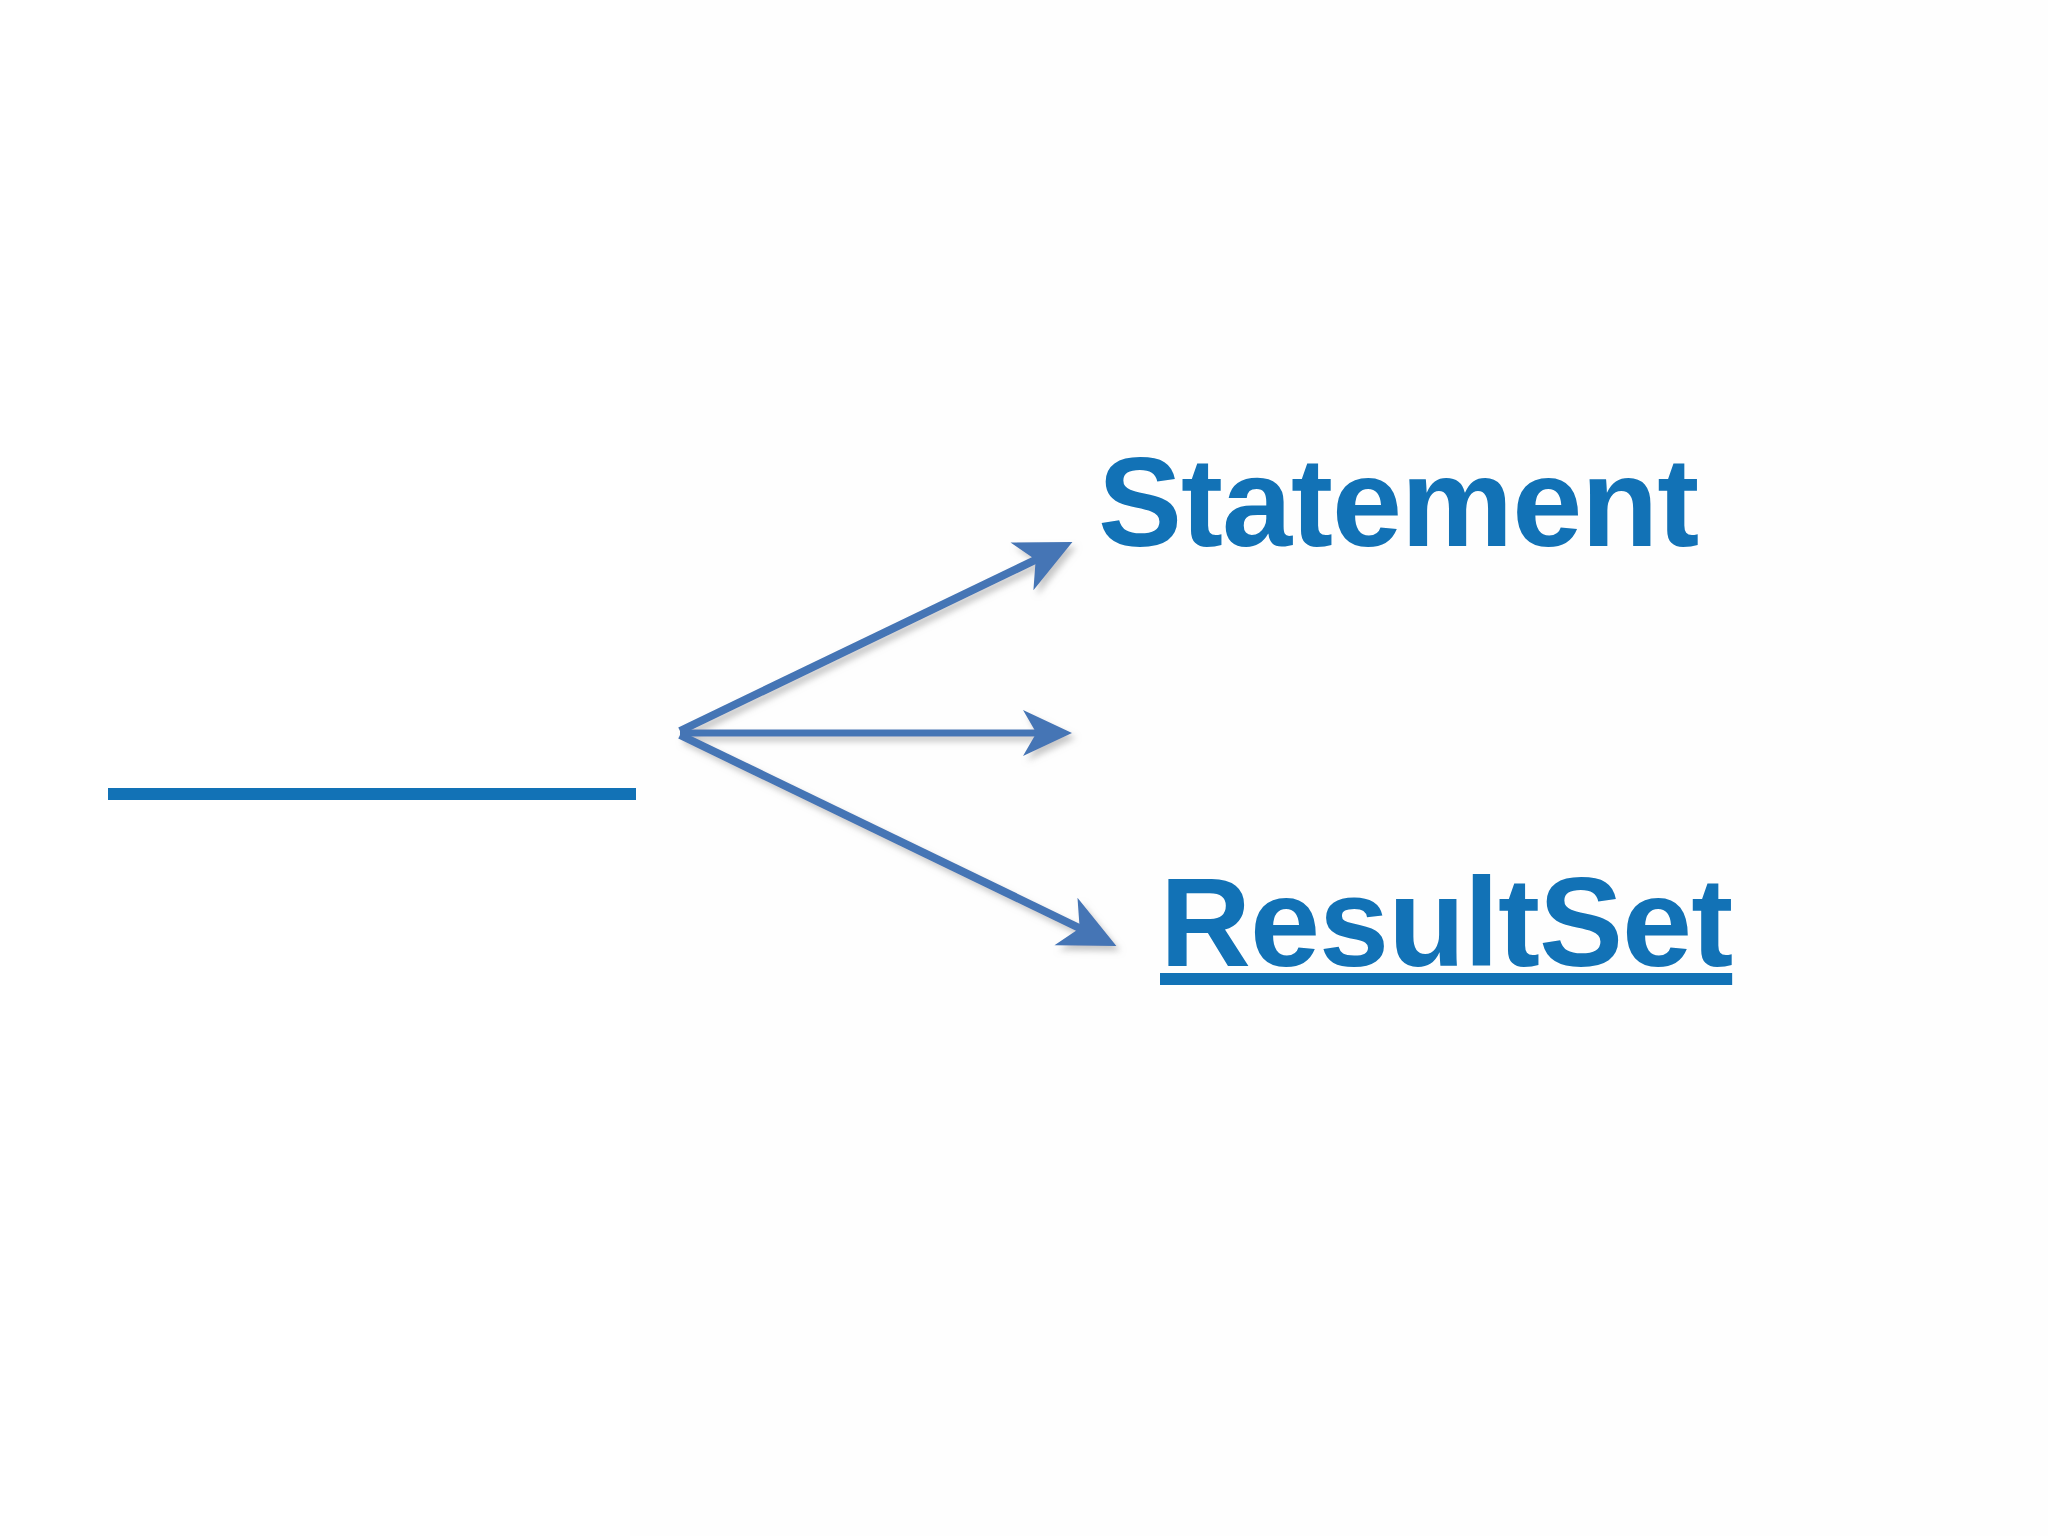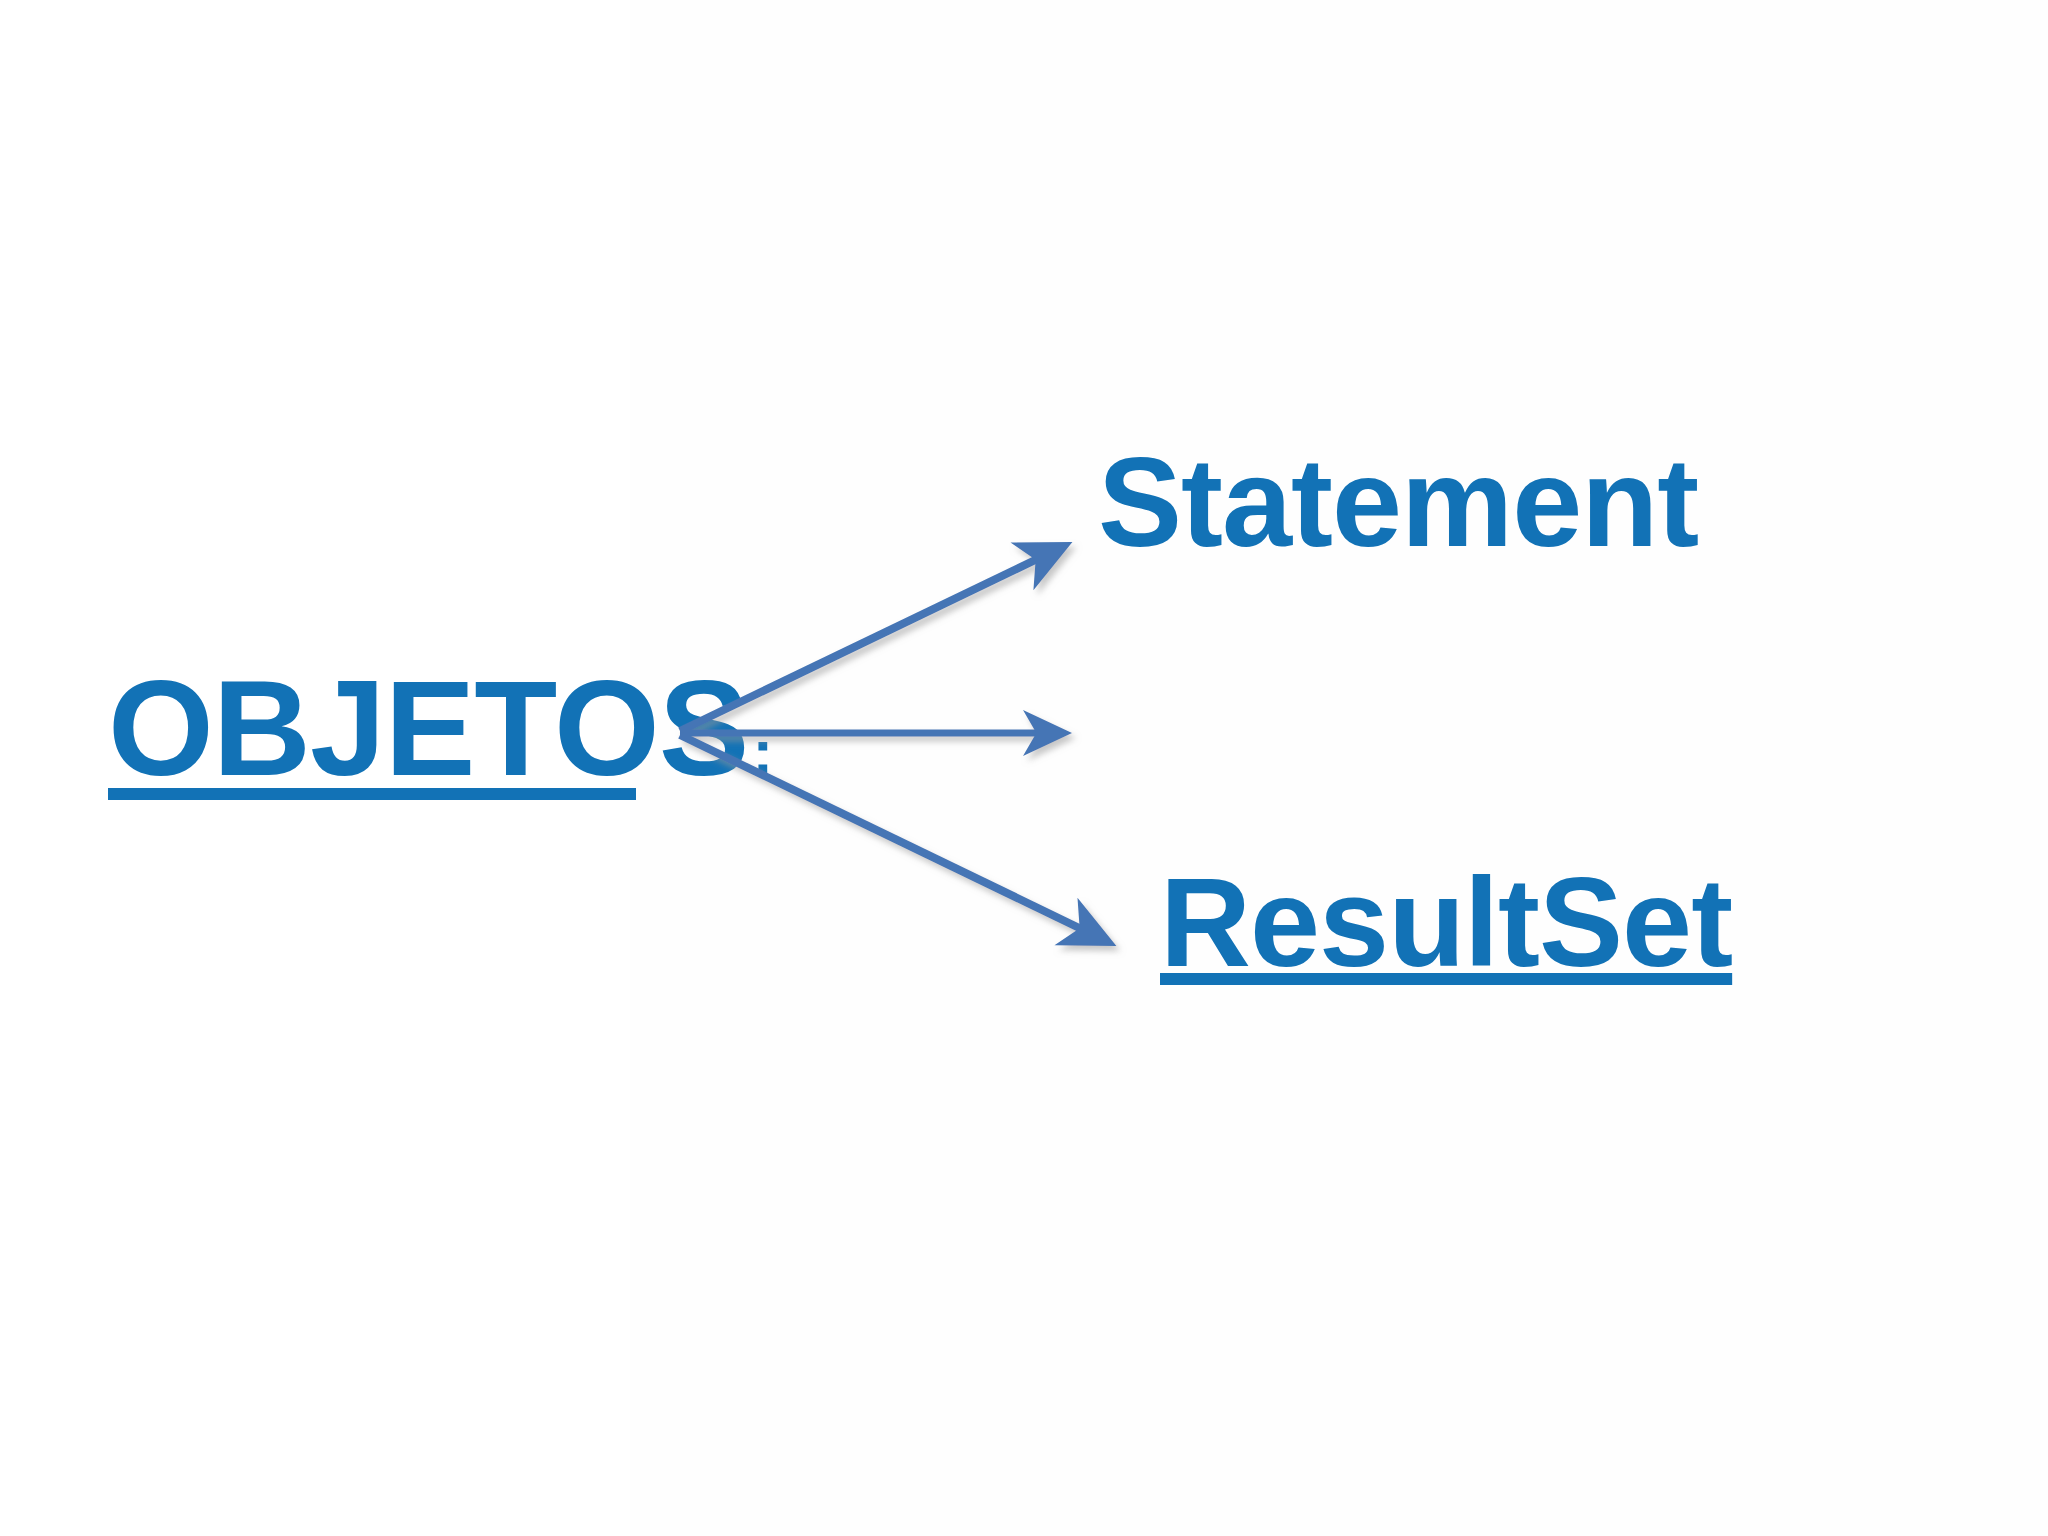--- a/index.html
+++ b/index.html
@@ -89,23 +89,20 @@
   #target-statement  { left: 1120px; top: 654px; }
   #target-resultset  { left: 1160px; top: 860px; text-decoration: underline; }
 </style>
 </head>
 <body>
 
 <div id="slide">
 
   <div class="bg-tone"></div>
 
-  <div id="source-label">
-    <span class="word">OBJETOS</span><span class="colon">:</span>
-  </div>
   <div id="source-underline"></div>
 
   <svg id="arrows" viewBox="0 0 2048 1536">
     <defs>
       <filter id="softshadow" x="-30%" y="-30%" width="180%" height="180%">
         <feDropShadow dx="4" dy="5" stdDeviation="3" flood-color="#9a9a9a" flood-opacity="0.55"></feDropShadow>
       </filter>
       <marker id="arrowhead-up" markerWidth="8" markerHeight="8" refX="5.4" refY="4" orient="auto" markerUnits="strokeWidth">
         <path d="M0.4,0.7 L7.4,4 L0.4,7.3 L2.3,4 Z" fill="#4575B5"></path>
       </marker>

